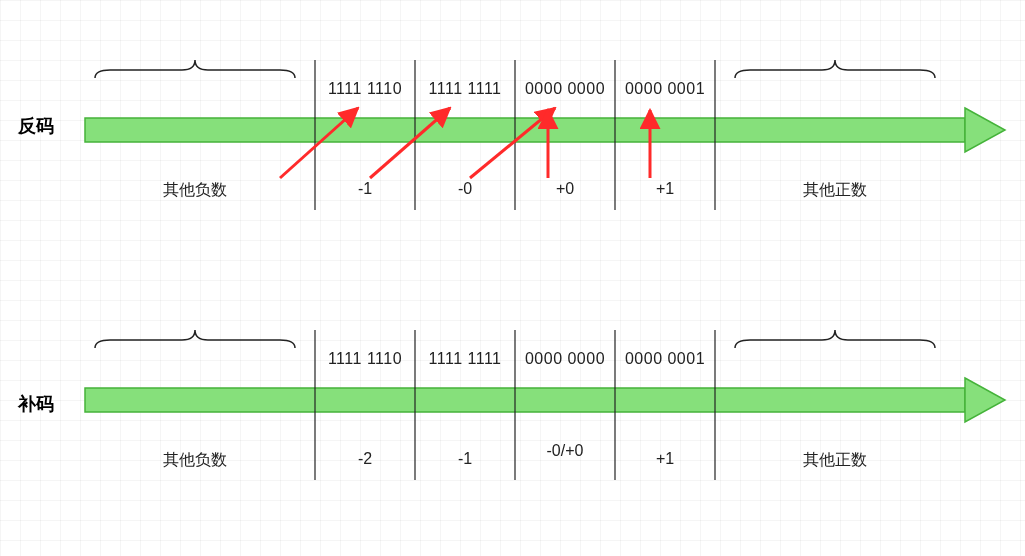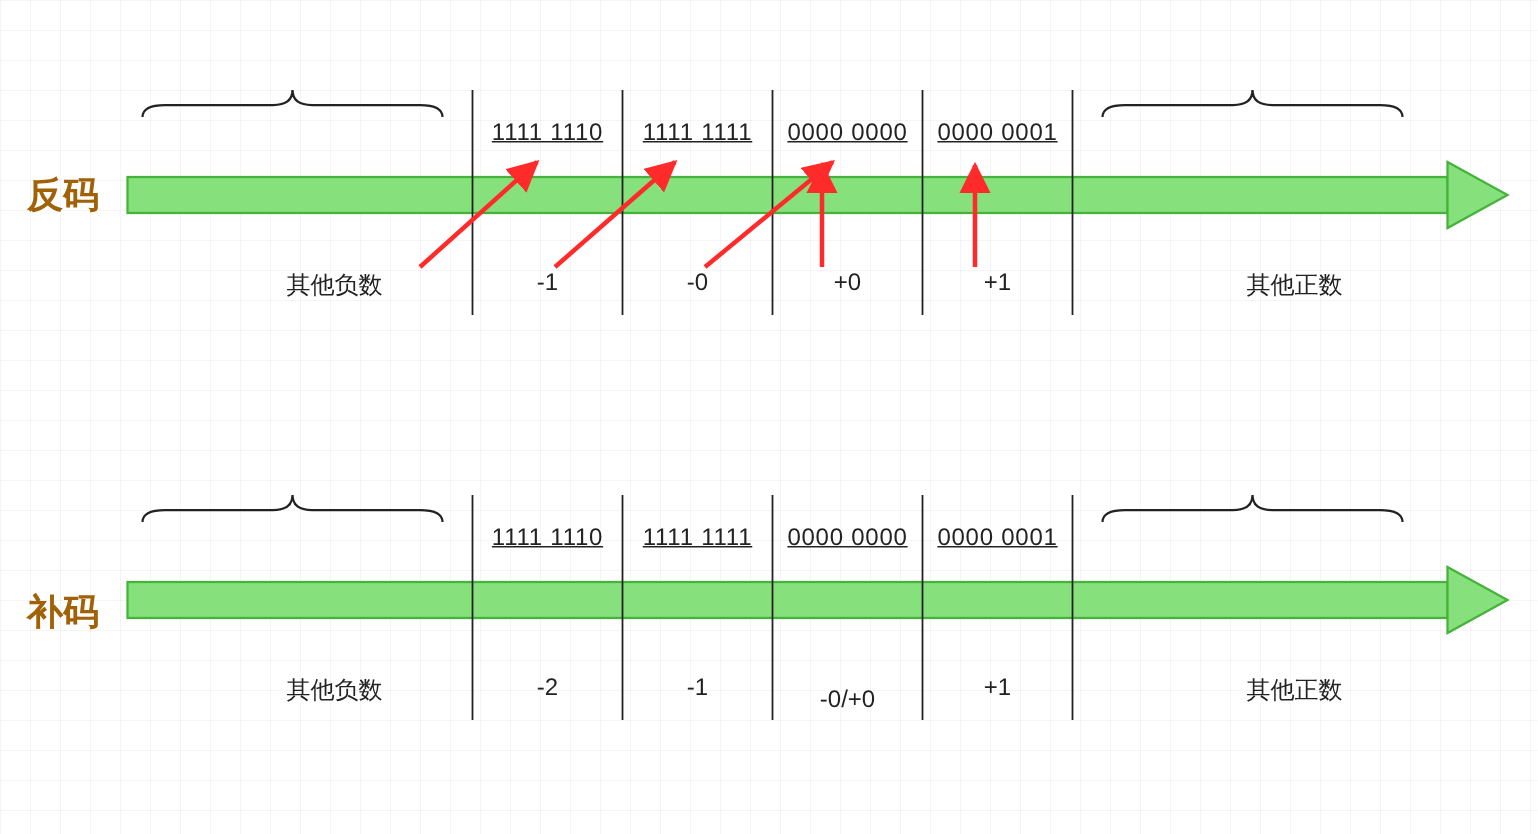--- a/index.html
+++ b/index.html
@@ -15,34 +15,34 @@
     position: absolute;
     inset: 0;
     background-image:
       linear-gradient(rgba(0,0,0,0.04) 1px, transparent 1px),
       linear-gradient(90deg, rgba(0,0,0,0.04) 1px, transparent 1px);
     background-size: 20px 20px;
   }
   svg { position: absolute; inset: 0; }
   .title {
     position: absolute;
-    font-size: 24px;
+    font-size: 18px;
     font-weight: 700;
-    color: #a16207;
+    color: #000000;
   }
   .bin-lbl, .val-lbl, .grp-lbl {
     position: absolute;
     font-size: 16px;
     color: #222;
     text-align: center;
     transform: translateX(-50%);
     white-space: nowrap;
   }
-  .bin-lbl { font-family: Arial, sans-serif; letter-spacing: 0.5px; text-decoration: underline; }
-  .grp-lbl { font-size: 16px; margin-left: 28px; }
+  .bin-lbl { font-family: Arial, sans-serif; letter-spacing: 0.5px; }
+  .grp-lbl { font-size: 16px; }
 </style>
 </head>
 <body>
 
 <div class="bg-grid"></div>
 
 <div class="title" style="left:18px; top:114px;">反码</div>
 <div class="title" style="left:18px; top:392px;">补码</div>
 
 <div class="bin-lbl" style="left:365px; top:80px;">1111 1110</div>
@@ -58,21 +58,21 @@
 <div class="grp-lbl" style="left:195px; top:180px;">其他负数</div>
 <div class="grp-lbl" style="left:835px; top:180px;">其他正数</div>
 
 <div class="bin-lbl" style="left:365px; top:350px;">1111 1110</div>
 <div class="bin-lbl" style="left:465px; top:350px;">1111 1111</div>
 <div class="bin-lbl" style="left:565px; top:350px;">0000 0000</div>
 <div class="bin-lbl" style="left:665px; top:350px;">0000 0001</div>
 
 <div class="val-lbl" style="left:365px; top:450px;">-2</div>
 <div class="val-lbl" style="left:465px; top:450px;">-1</div>
-<div class="val-lbl" style="left:565px; top:458px;text-align:right;">-0/+0</div>
+<div class="val-lbl" style="left:565px; top:442px;text-align:right;">-0/+0</div>
 <div class="val-lbl" style="left:665px; top:450px;">+1</div>
 
 <div class="grp-lbl" style="left:195px; top:450px;">其他负数</div>
 <div class="grp-lbl" style="left:835px; top:450px;">其他正数</div>
 
 <svg width="1025" height="556" viewBox="0 0 1025 556">
   <defs>
     <marker id="redArrow" viewBox="0 0 10 10" refX="9" refY="5" markerWidth="7" markerHeight="7" orient="auto-start-reverse">
       <path d="M 0 0 L 10 5 L 0 10 z" fill="#ff2a2a"></path>
     </marker>

